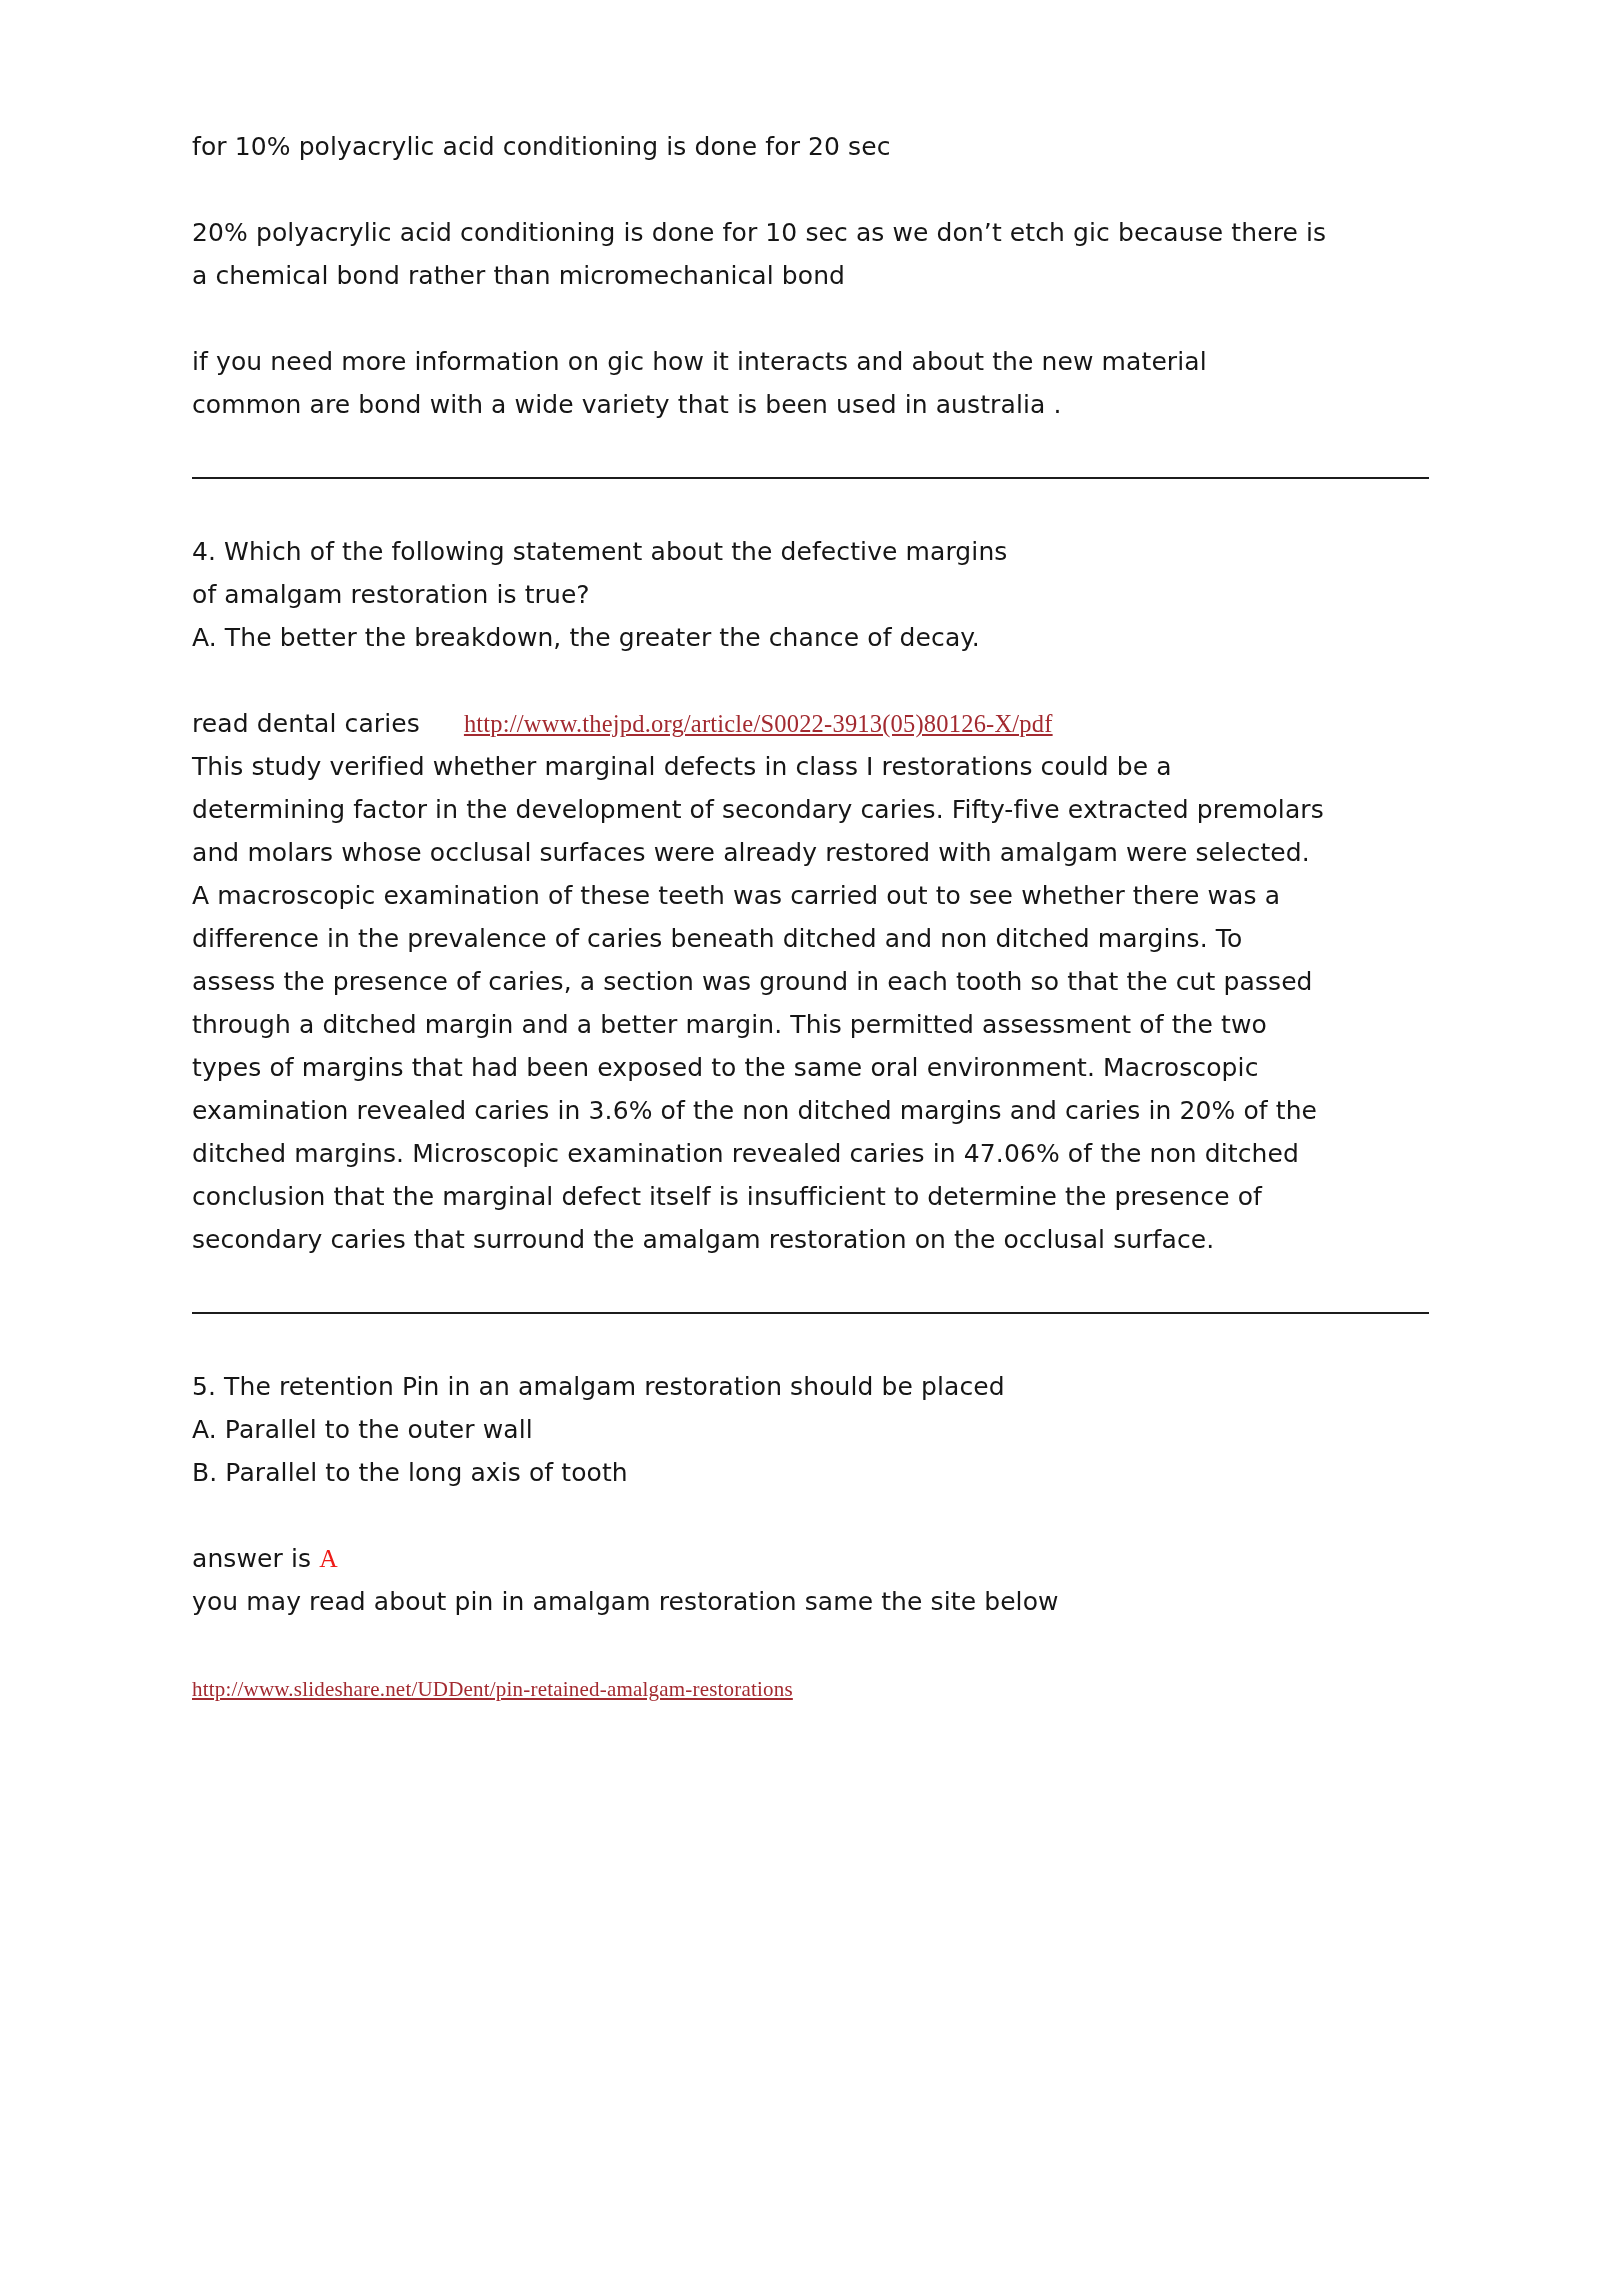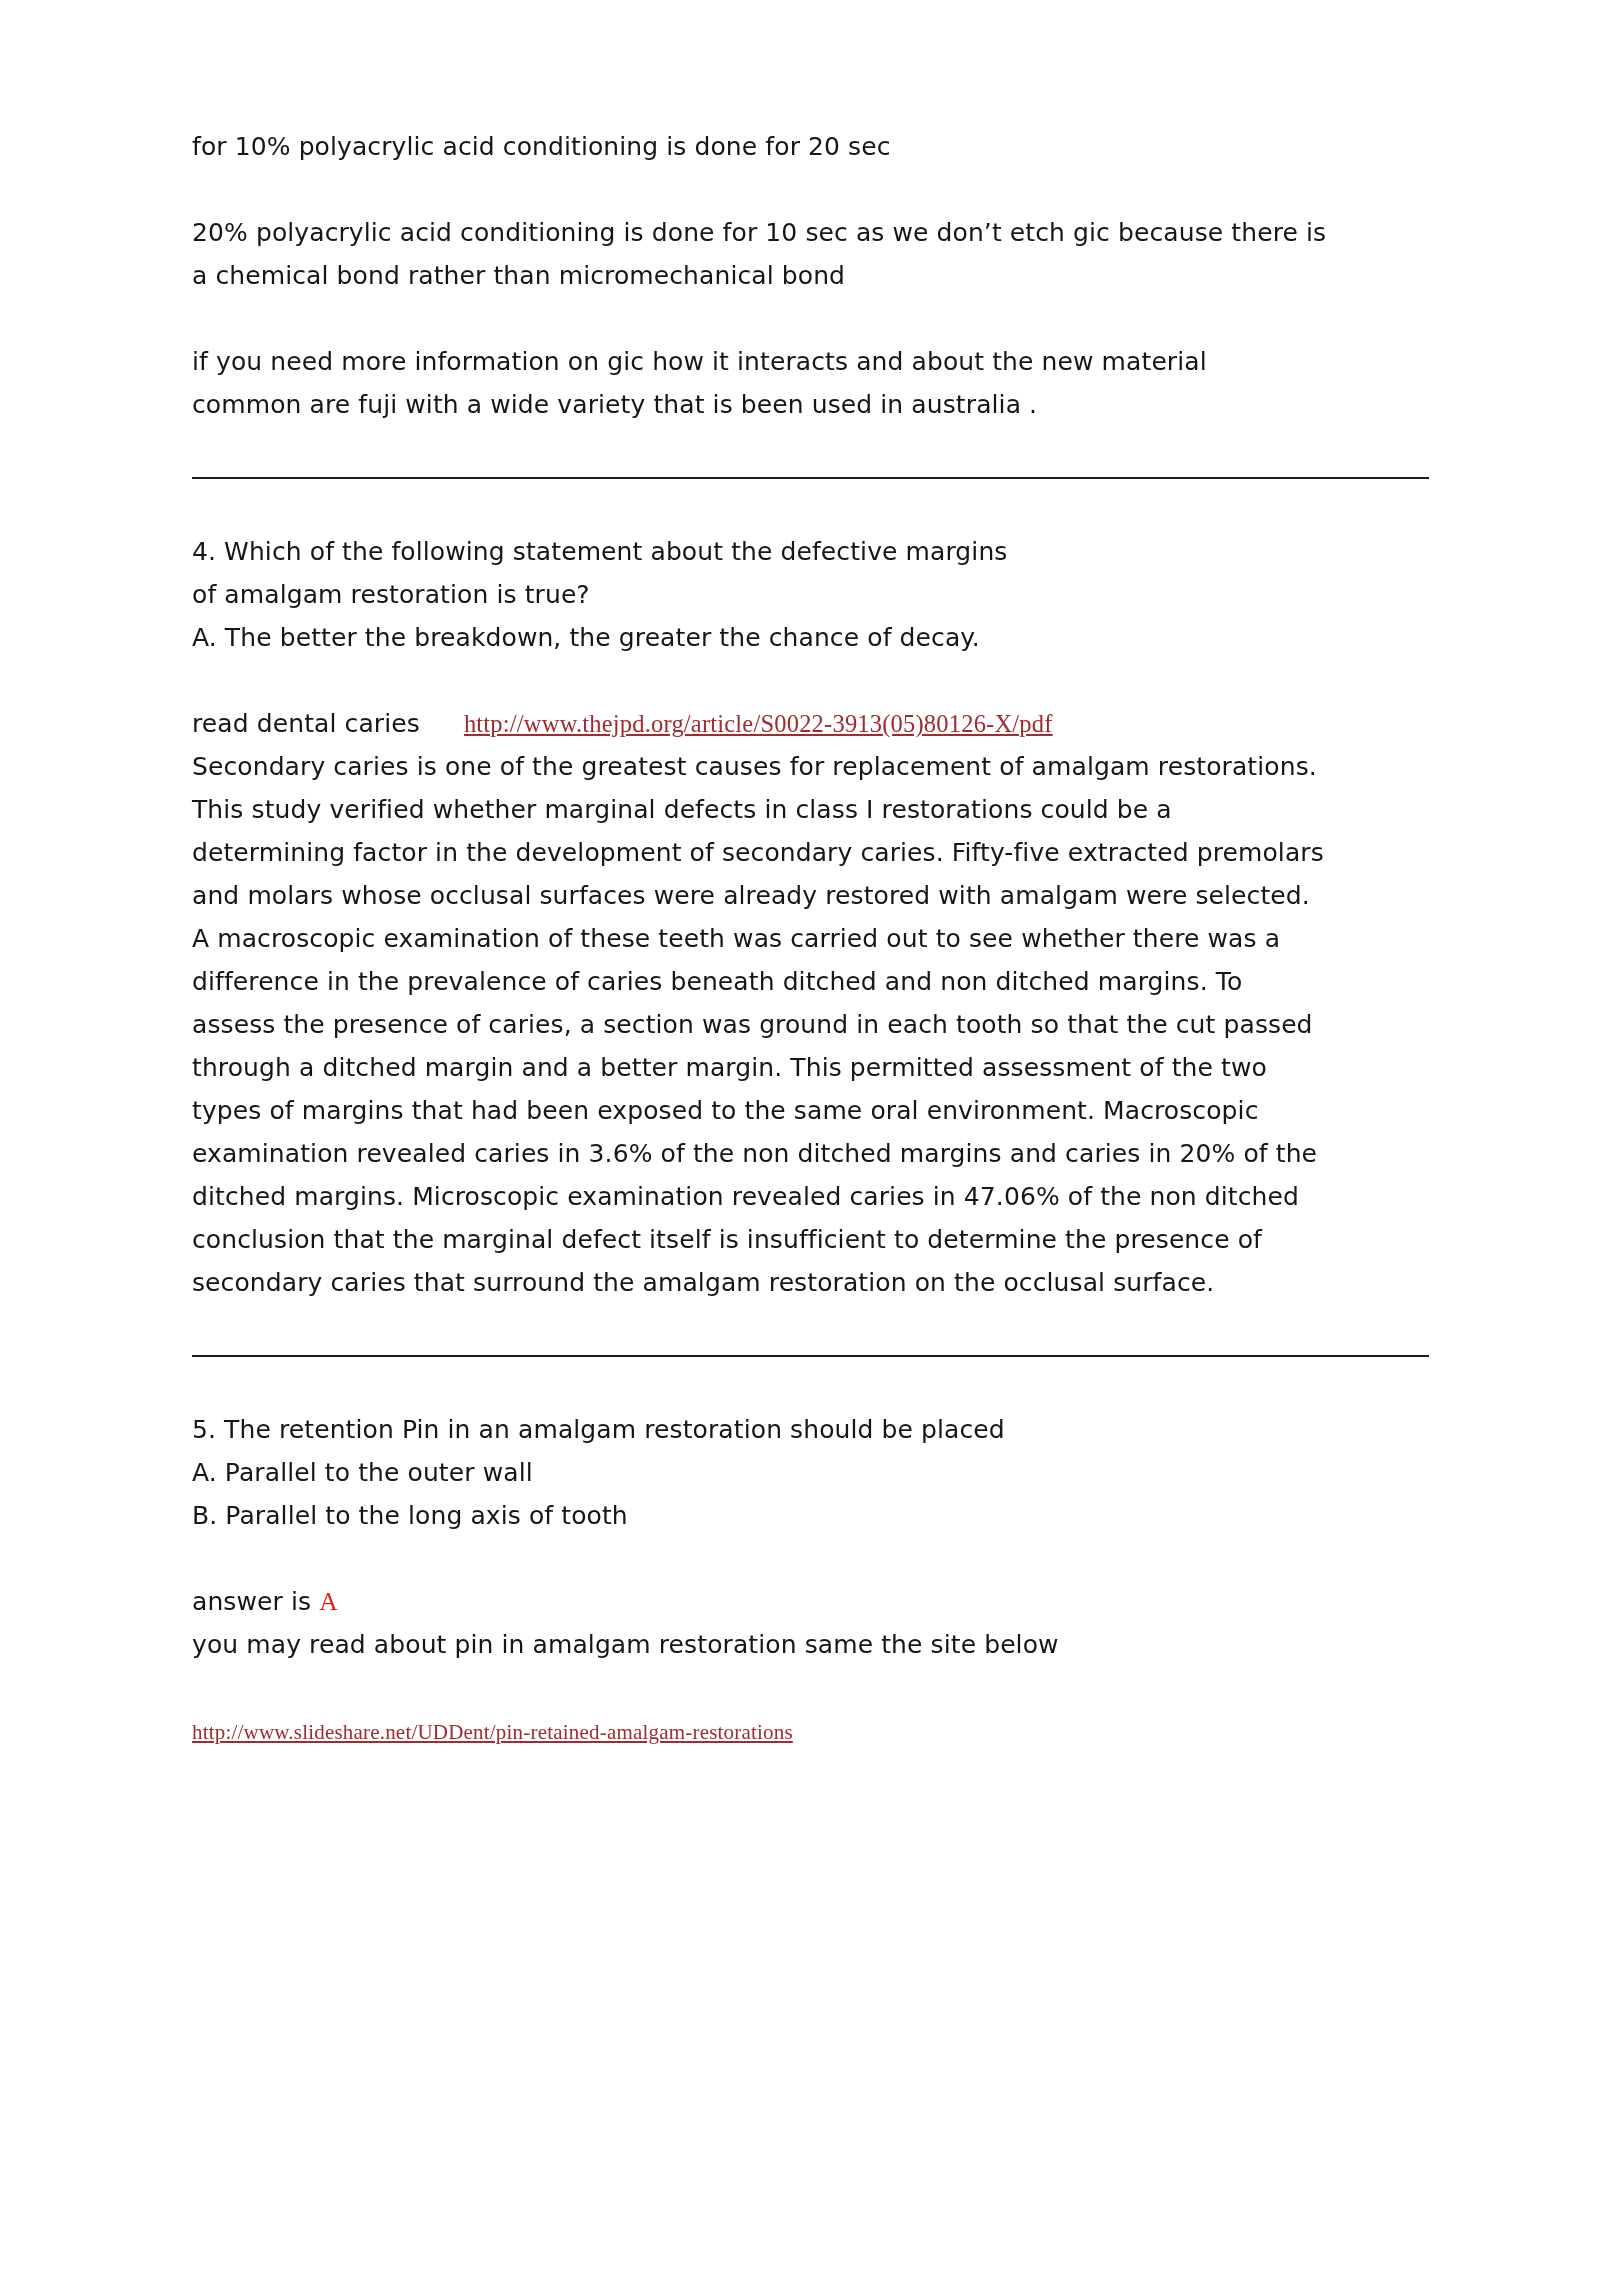--- a/index.html
+++ b/index.html
@@ -86,39 +86,38 @@
 
     <div class="para">
       <span class="line">20% polyacrylic acid conditioning is done for 10 sec as we don’t etch gic because there is</span>
       <span class="line">a chemical bond rather than micromechanical bond</span>
     </div>
 
     <div class="gap-lg"></div>
 
     <div class="para">
       <span class="line">if you need more information on gic how it interacts and about the new material</span>
-      <span class="line">common are fuji with a wide variety that is been used in australia .</span>
+      <span class="line">common are bond with a wide variety that is been used in australia .</span>
     </div>
 
     <hr class="rule">
 
     <div class="para">
       <span class="line">4. Which of the following statement about the defective margins</span>
       <span class="line">of amalgam restoration is true?</span>
       <span class="line">A. The better the breakdown, the greater the chance of decay.</span>
     </div>
 
     <div class="gap-md"></div>
 
     <div class="para">
       <span class="line"><span>read dental caries </span><a class="link-serif" href="#">http://www.thejpd.org/article/S0022-3913(05)80126-X/pdf</a></span>
     </div>
 
     <div class="para justify-para">
-      <span class="line">Secondary caries is one of the greatest causes for replacement of amalgam restorations.</span>
       <span class="line">This study verified whether marginal defects in class I restorations could be a</span>
       <span class="line">determining factor in the development of secondary caries. Fifty-five extracted premolars</span>
       <span class="line">and molars whose occlusal surfaces were already restored with amalgam were selected.</span>
       <span class="line">A macroscopic examination of these teeth was carried out to see whether there was a</span>
       <span class="line">difference in the prevalence of caries beneath ditched and non ditched margins. To</span>
       <span class="line">assess the presence of caries, a section was ground in each tooth so that the cut passed</span>
       <span class="line">through a ditched margin and a better margin. This permitted assessment of the two</span>
       <span class="line">types of margins that had been exposed to the same oral environment. Macroscopic</span>
       <span class="line">examination revealed caries in 3.6% of the non ditched margins and caries in 20% of the</span>
       <span class="line">ditched margins. Microscopic examination revealed caries in 47.06% of the non ditched</span>

